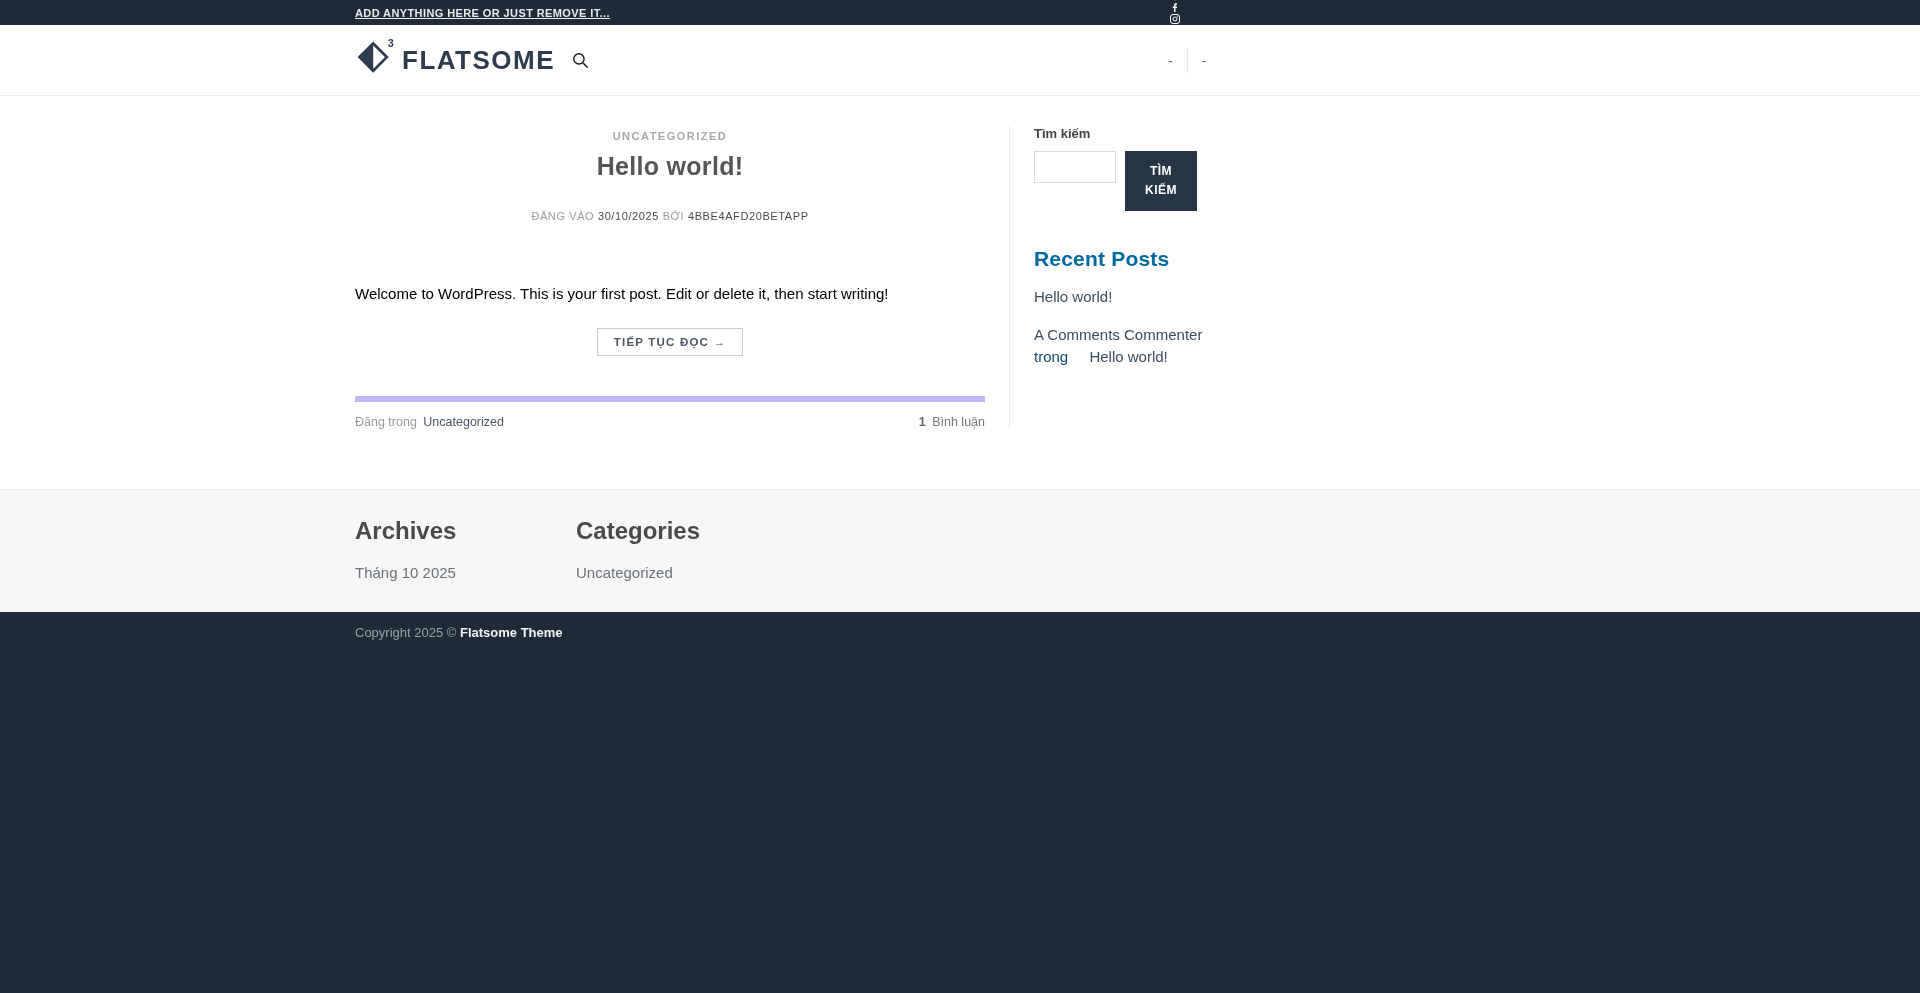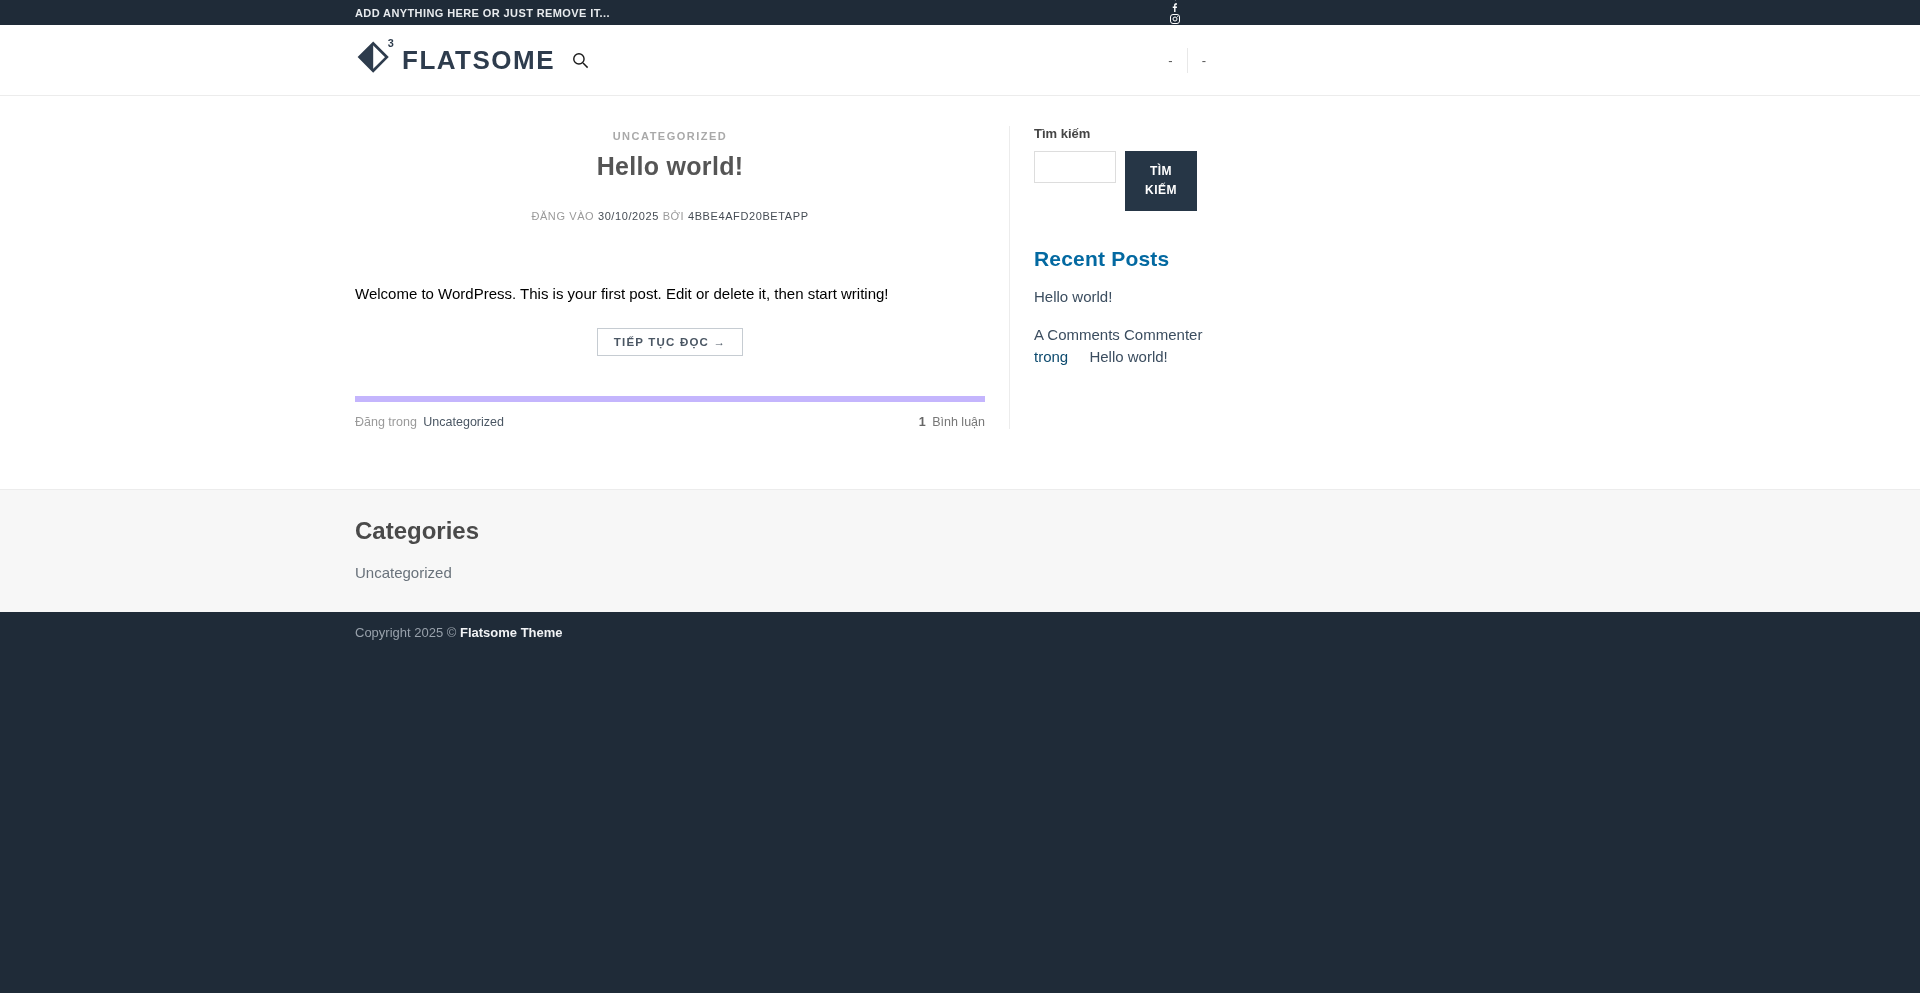--- a/index.html
+++ b/index.html
@@ -9,21 +9,21 @@
     font-family: "Liberation Sans", sans-serif;
     color: #777;
     width: 1920px;
   }
   a { text-decoration: none; cursor: pointer; }
   .container { width: 856px; margin-left: 355px; }
 
   
   .topbar { background: #1f2b38; }
   .topbar-inner { height: 25px; display: flex; justify-content: space-between; align-items: center; }
-  .topbar-message { color: #e8ebee; font-size: 11px; font-weight: 700; letter-spacing: .4px; text-transform: uppercase; }
+  .topbar-message { color: #e8ebee; font-size: 11px; font-weight: 700; letter-spacing: .4px; text-transform: uppercase; text-decoration: underline; }
   .topbar-right { display: flex; align-items: center; flex-direction: column; }
   .newsletter { display: flex; align-items: center; gap: 5px; color: #fff; font-size: 11.5px; }
   .newsletter svg { display: block; }
   .topbar-divider { width: 1px; height: 13px; background: rgba(255,255,255,.25); margin: 0 9px 0 11px; }
   .social-link { color: #fff; display: flex; align-items: center; padding: 0 4px; }
   .social-link svg { display: block; }
 
   
   .site-header { background: #fff; border-bottom: 1px solid #ececec; }
   .header-inner { height: 70px; display: flex; align-items: center; }
@@ -219,20 +219,28 @@
           </li>
         </ul>
       </aside>
 
     </div>
   </main>
 
   <footer class="footer-light">
     <div class="container footer-cols">
       <div class="fcol">
+        <h3>Archives</h3>
+        <ul>
+          <li>
+            <a>Tháng 10 2025</a>
+          </li>
+        </ul>
+      </div>
+      <div class="fcol">
         <h3>Categories</h3>
         <ul>
           <li>
             <a>Uncategorized</a>
           </li>
         </ul>
       </div>
     </div>
   </footer>
 

